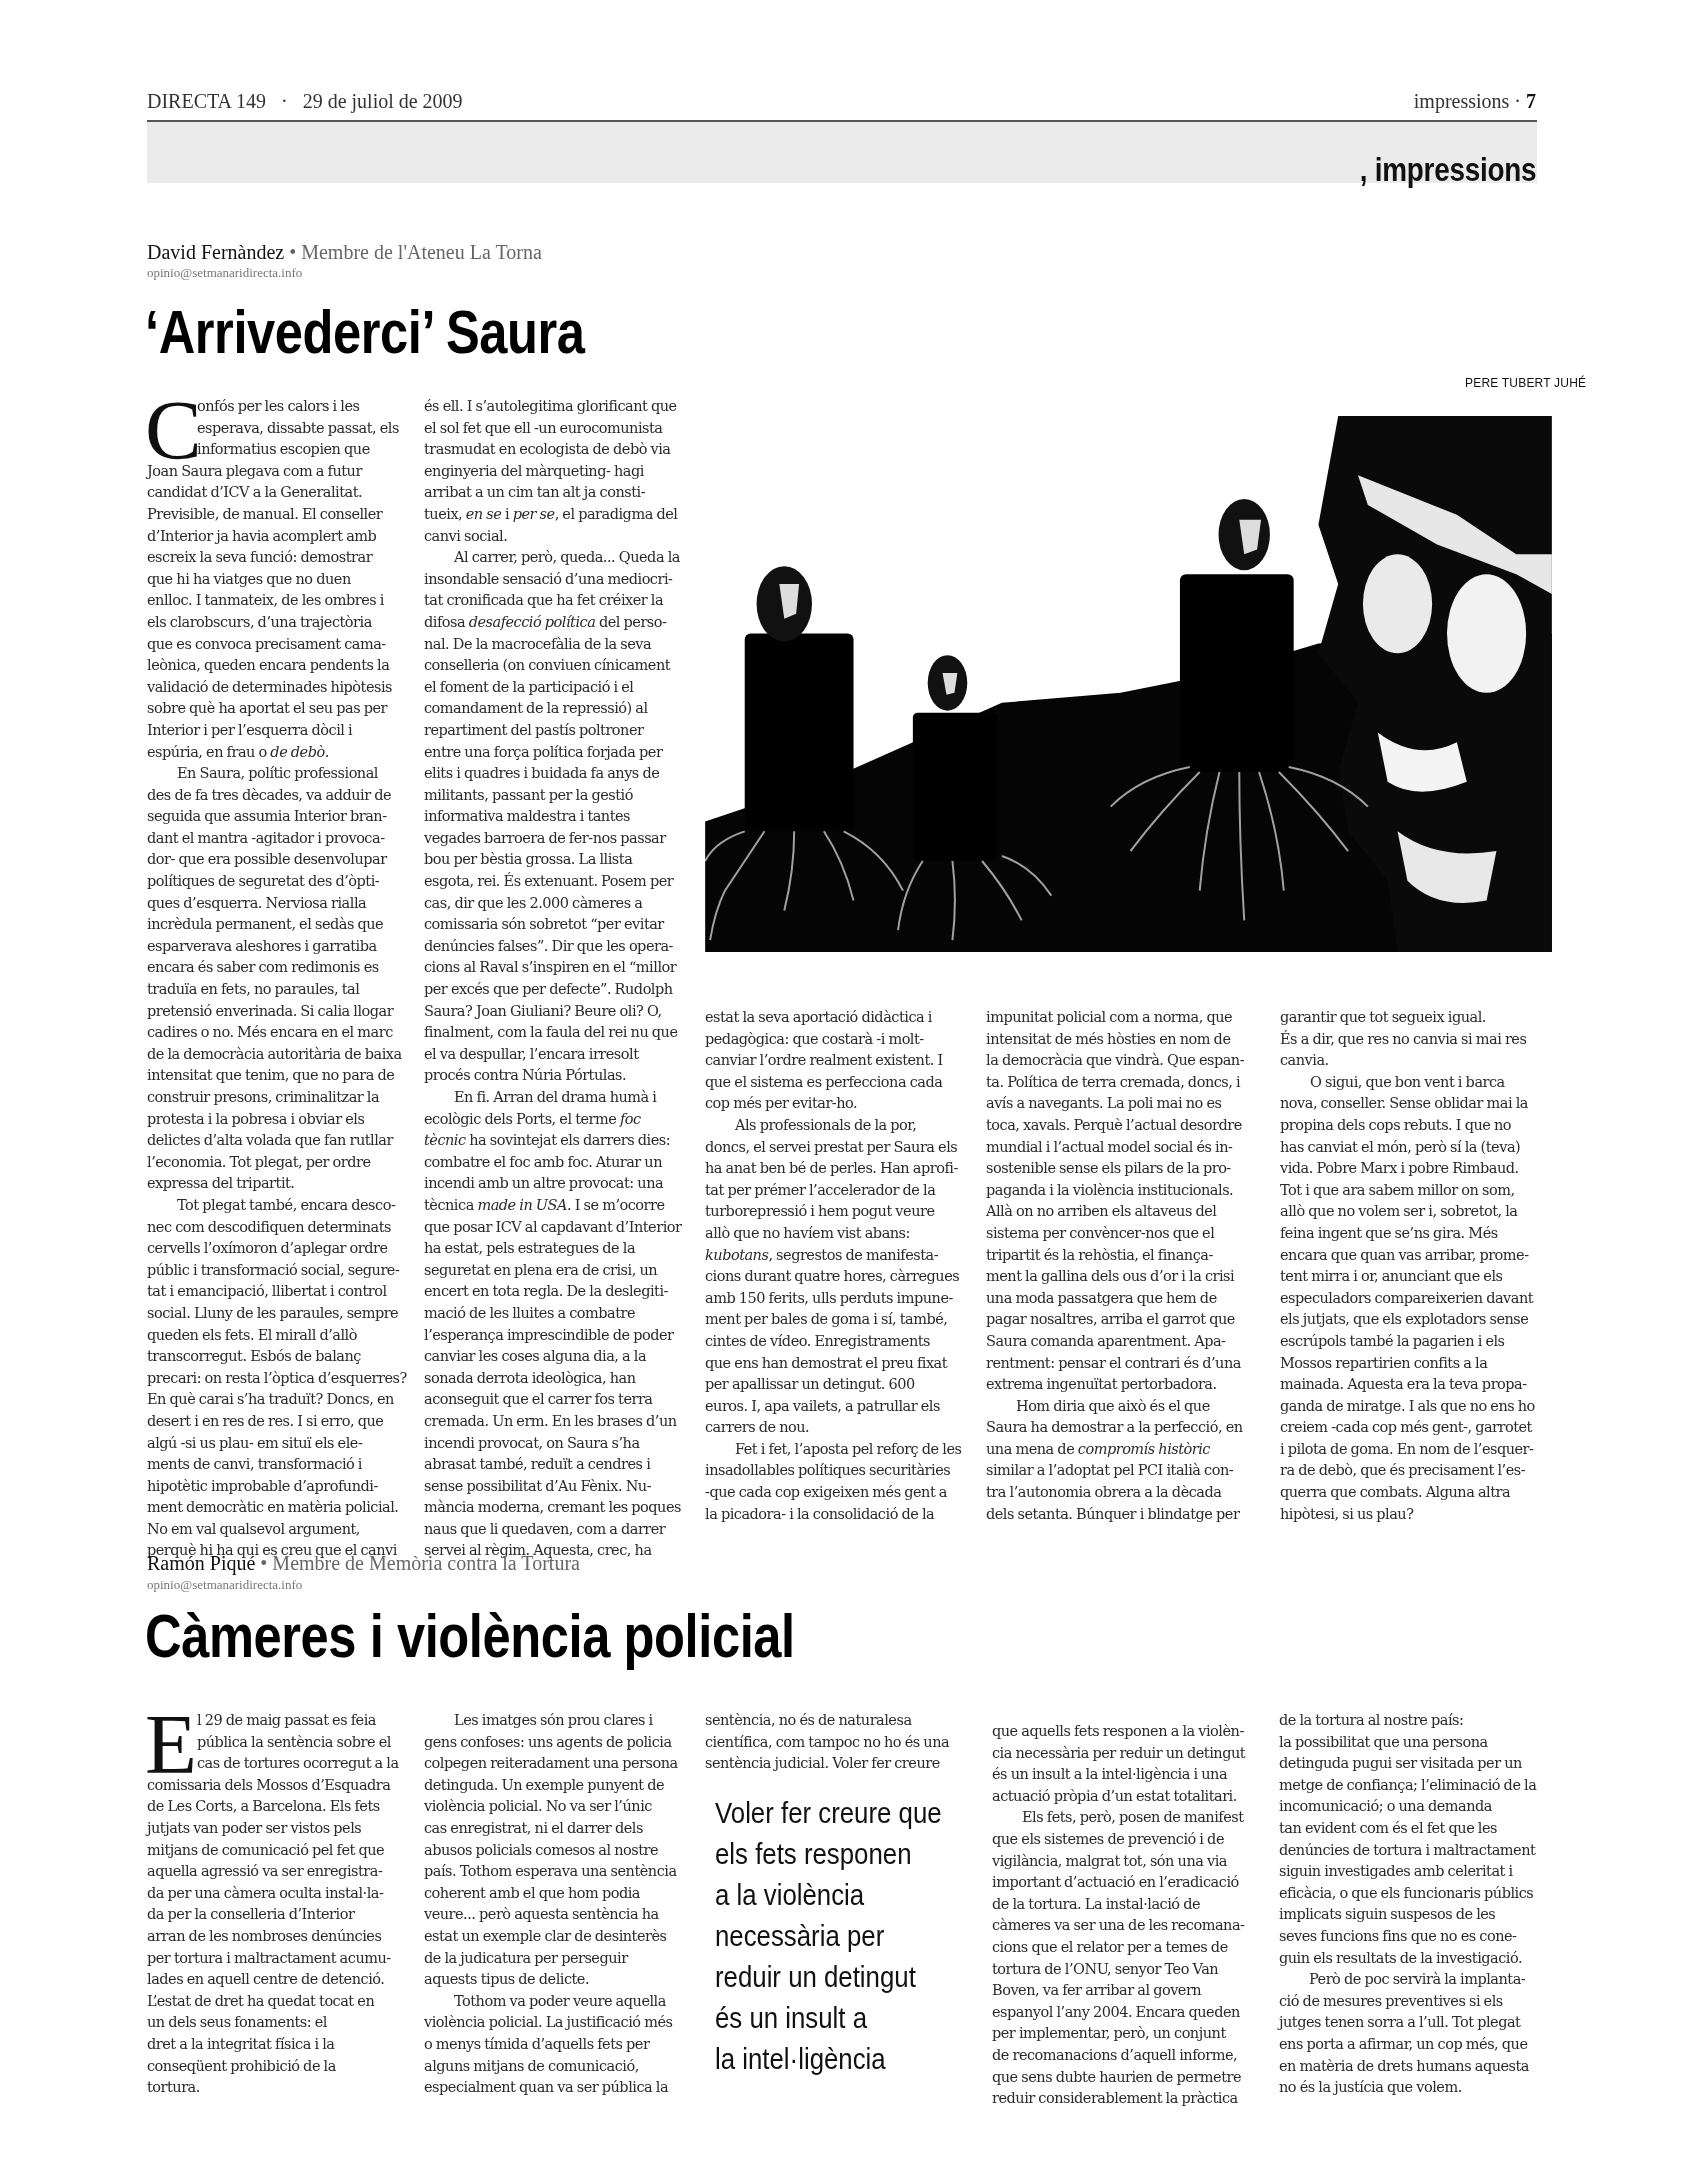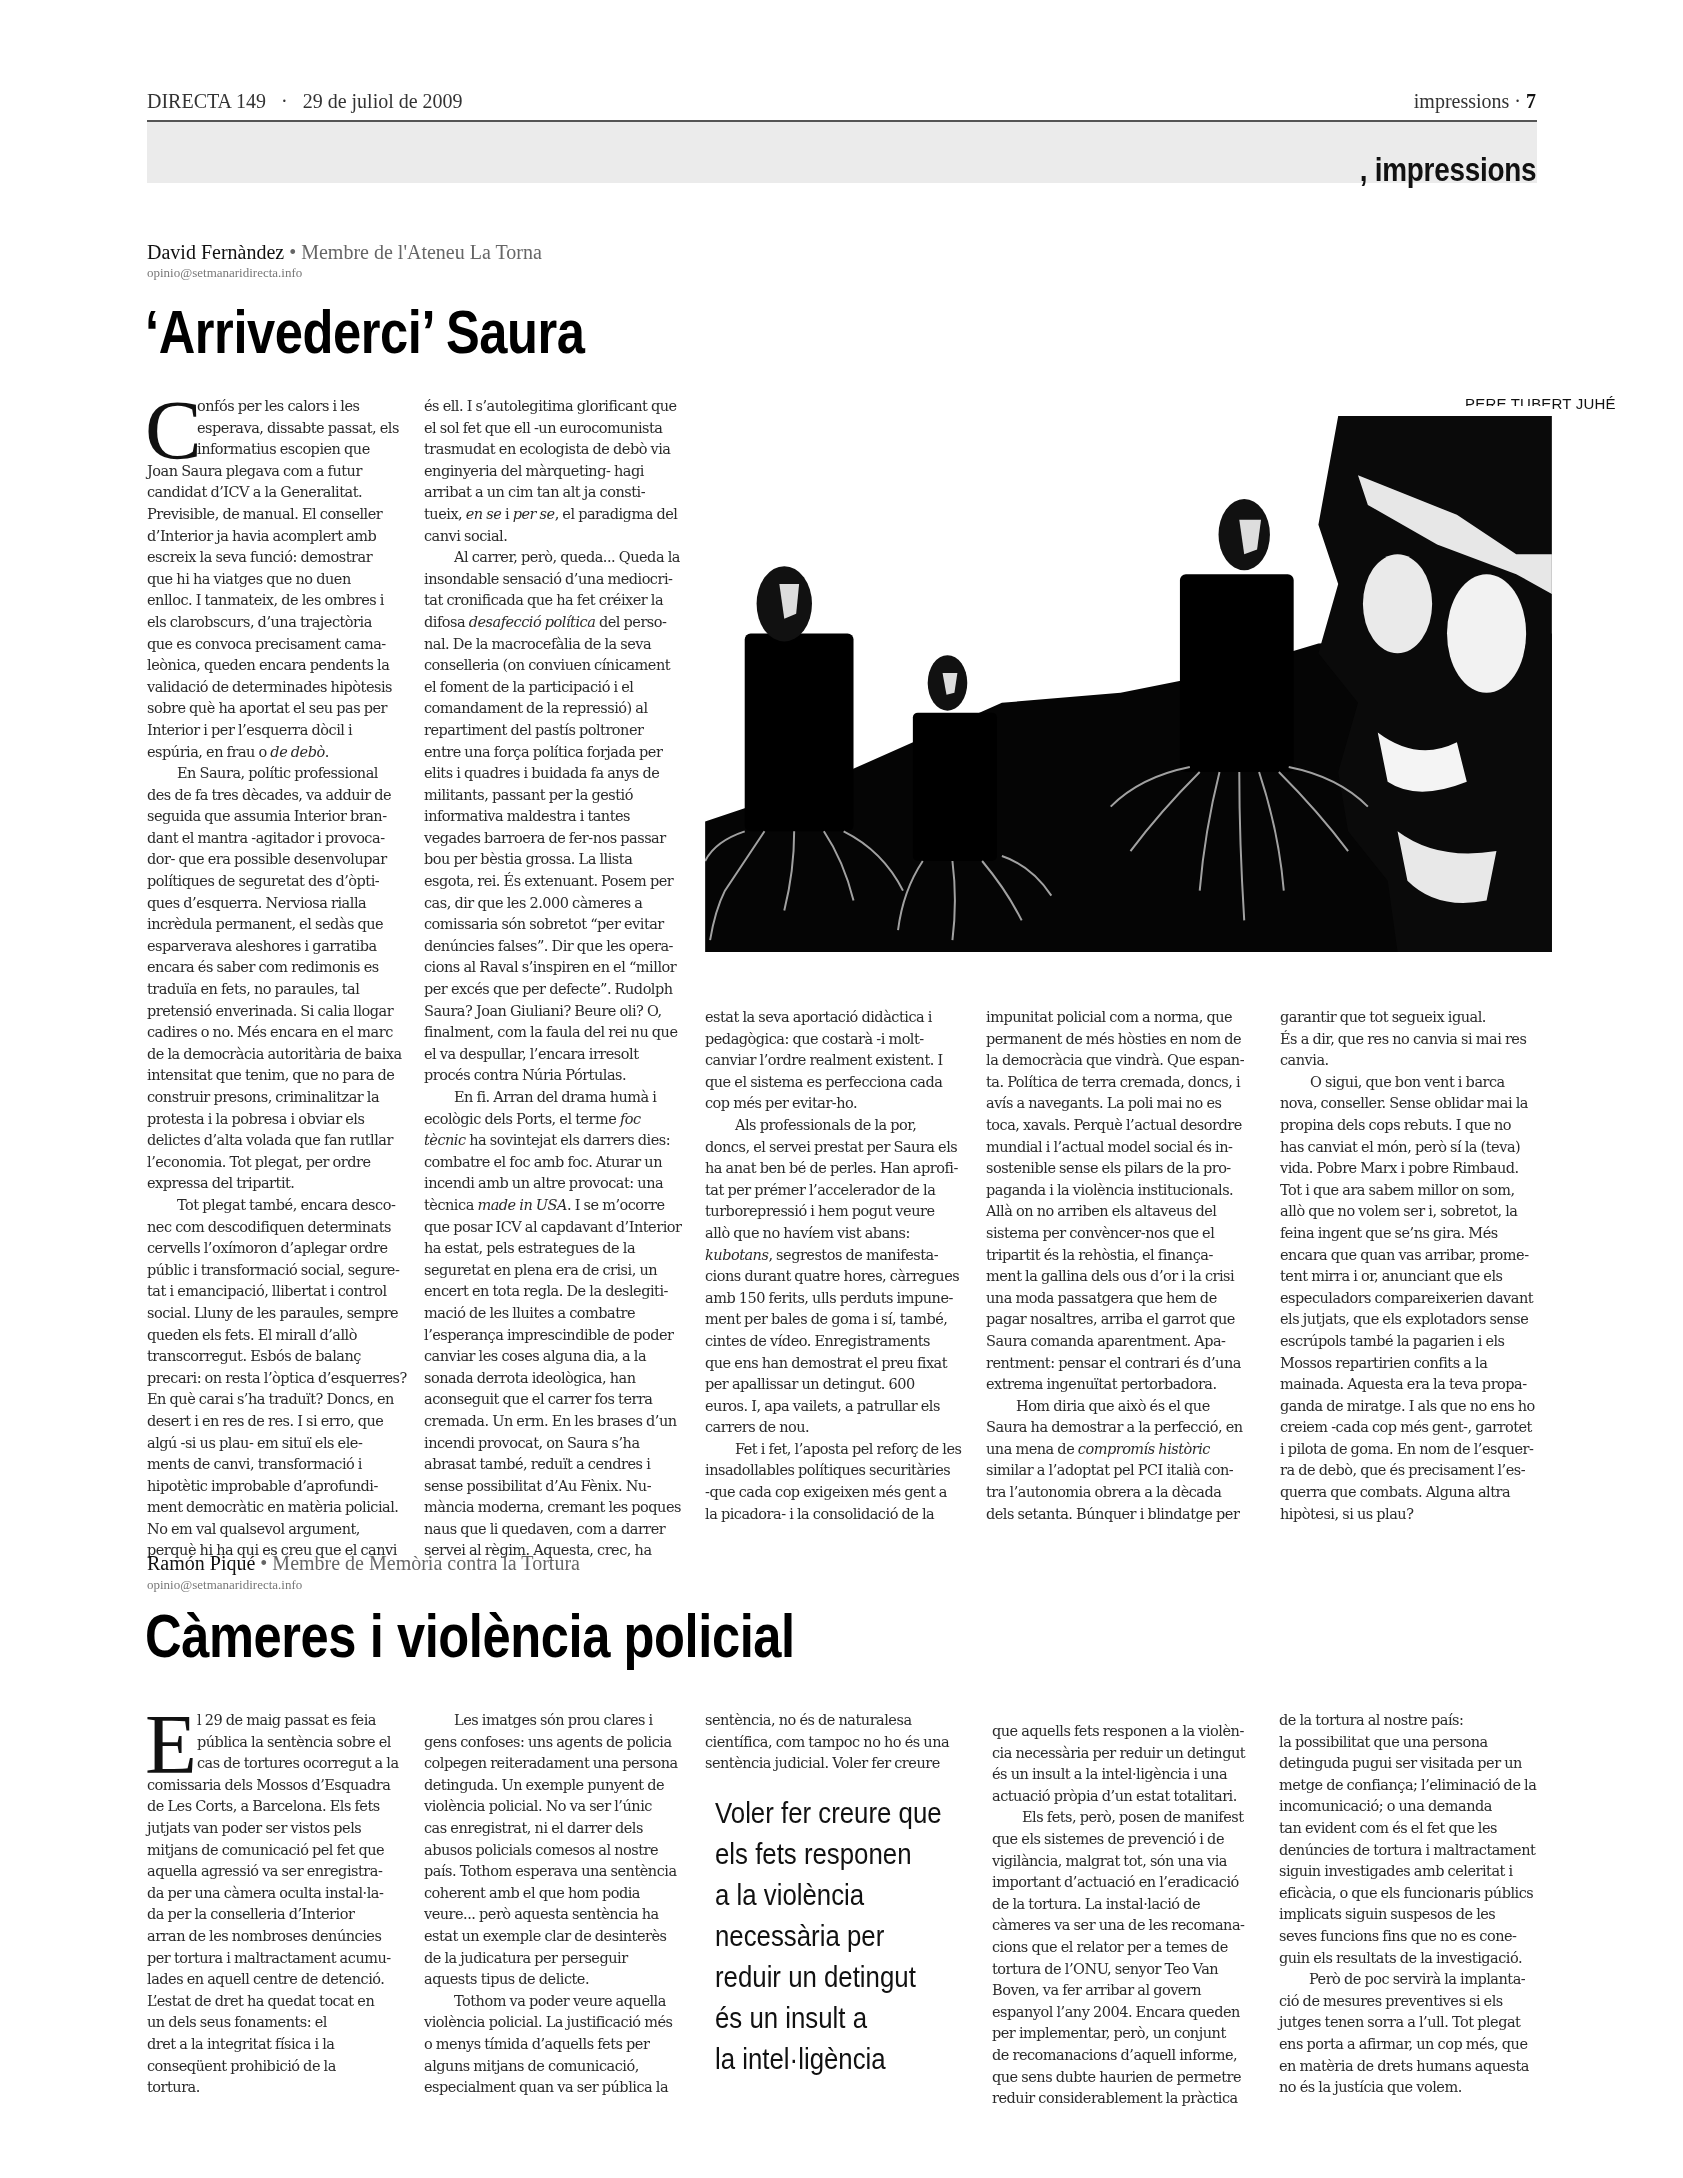--- a/index.html
+++ b/index.html
@@ -15,21 +15,21 @@
   .byline { left:147px; font-family:"Liberation Serif", serif; font-size:20px; color:#111; }
   .byline .role { color:#666; }
   .email { left:147px; font-family:"Liberation Serif", serif; font-size:13px; color:#777; }
   .headline { left:145px; font-family:"Liberation Sans", sans-serif; font-weight:bold; font-size:61px; color:#000; transform:scaleX(0.83); transform-origin:left center; letter-spacing:-0.5px; white-space:nowrap; line-height:65px; }
   .col { position:absolute; width:265px; font-family:"DejaVu Serif", serif; font-size:14.5px; line-height:21.6px; color:#2a2a2a; }
   .line { display:block; white-space:nowrap; height:21.6px; letter-spacing:-0.5px; word-spacing:-0.5px; }
   .line.indent { text-indent:30px; }
   .line.drop { padding-left:50px; }
   .dropcap { position:absolute; left:-2px; top:4px; font-family:"Liberation Serif", serif; font-size:85px; line-height:61px; color:#111; }
   .it { font-style:italic;text-align:center; }
-  .credit { left:1465px; top:395px; font-family:"Liberation Sans", sans-serif; font-size:15px; color:#111; letter-spacing:0.2px; }
+  .credit { left:1465px; top:376px; font-family:"Liberation Sans", sans-serif; font-size:12px; color:#111; letter-spacing:0.2px; }
   .photo { left:705px; top:406px; width:847px; height:546px; background:#fff; overflow:hidden; }
   .pullquote { left:715px; top:1792px; width:257px; font-family:"Liberation Sans", sans-serif; font-size:30px; line-height:41px; color:#111; transform:scaleX(0.86); transform-origin:left top; }
   .pullquote span { display:block; white-space:nowrap; }
 </style>
 </head>
 <body>
 
 <div class="abs run-head left">
   <span>DIRECTA 149</span>
   &nbsp;&nbsp;<span>·</span>&nbsp;&nbsp;
@@ -185,21 +185,21 @@
     <span class="line">per apallissar un detingut. 600</span>
     <span class="line">euros. I, apa vailets, a patrullar els</span>
     <span class="line">carrers de nou.</span>
     <span class="line indent">Fet i fet, l’aposta pel reforç de les</span>
     <span class="line">insadollables polítiques securitàries</span>
     <span class="line">-que cada cop exigeixen més gent a</span>
     <span class="line">la picadora- i la consolidació de la</span>
   </div>
 <div class="col" id="a1c3" style="left:986px; top:1007px;">
     <span class="line">impunitat policial com a norma, que</span>
-    <span class="line">permanent de més hòsties en nom de</span>
+    <span class="line">intensitat de més hòsties en nom de</span>
     <span class="line">la democràcia que vindrà. Que espan-</span>
     <span class="line">ta. Política de terra cremada, doncs, i</span>
     <span class="line">avís a navegants. La poli mai no es</span>
     <span class="line">toca, xavals. Perquè l’actual desordre</span>
     <span class="line">mundial i l’actual model social és in-</span>
     <span class="line">sostenible sense els pilars de la pro-</span>
     <span class="line">paganda i la violència institucionals.</span>
     <span class="line">Allà on no arriben els altaveus del</span>
     <span class="line">sistema per convèncer-nos que el</span>
     <span class="line">tripartit és la rehòstia, el finança-</span>

